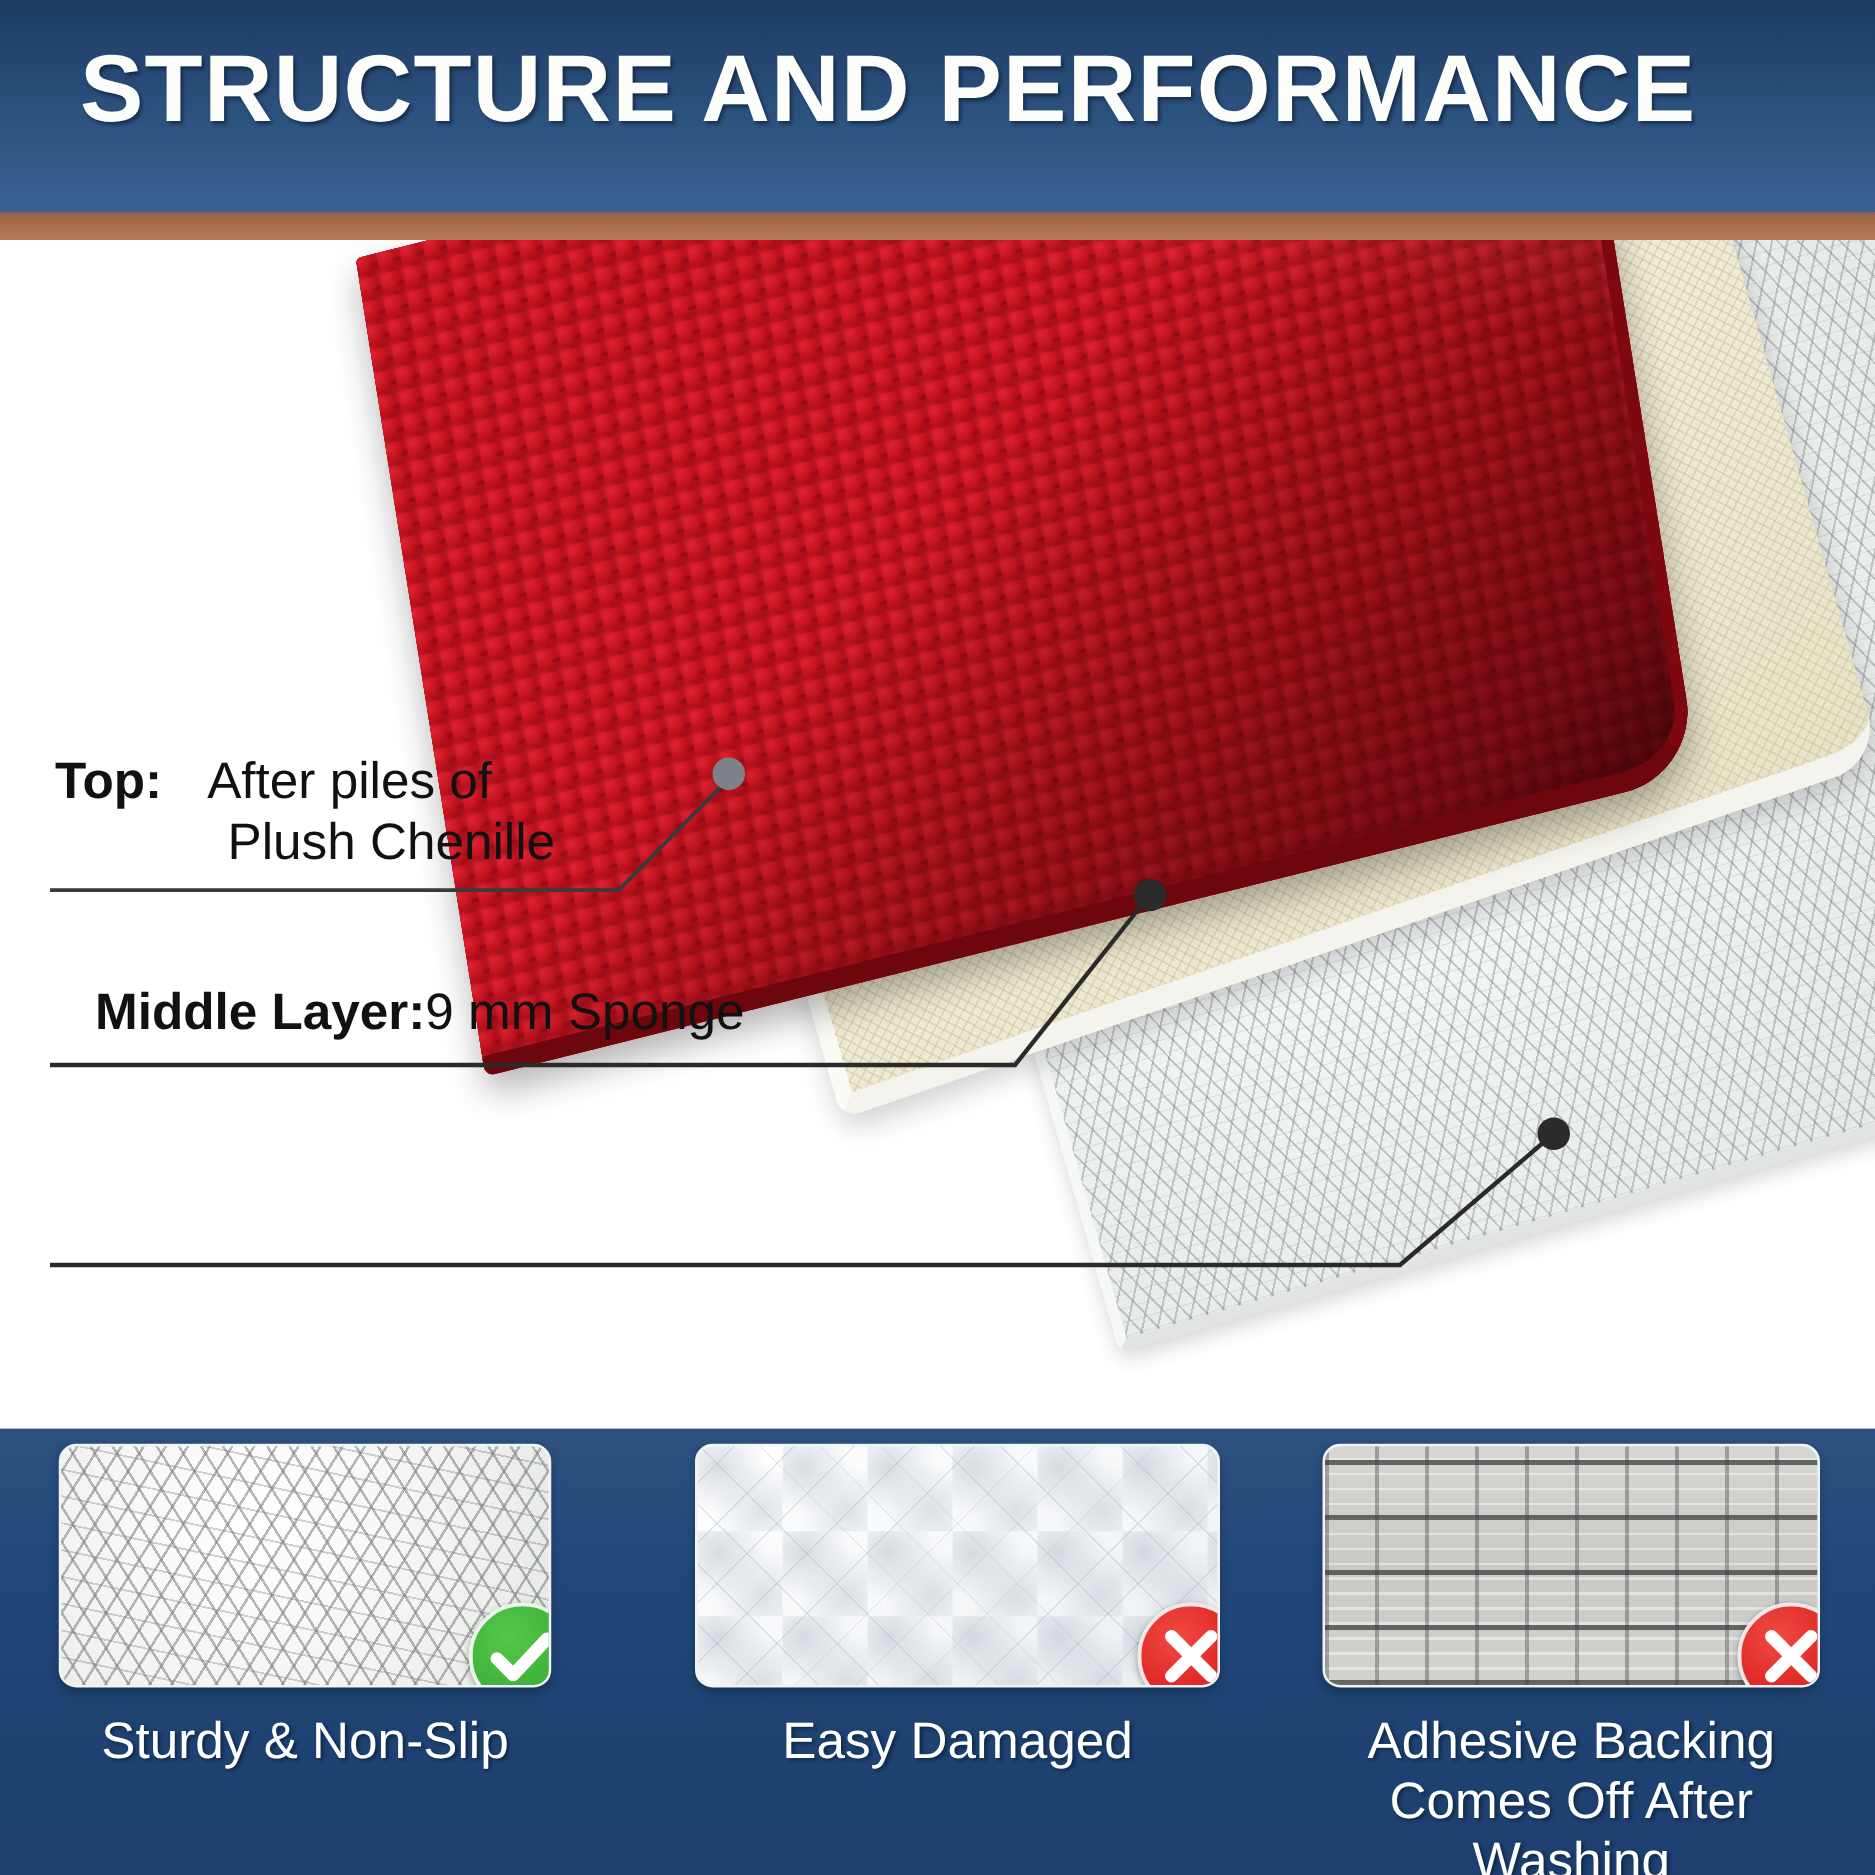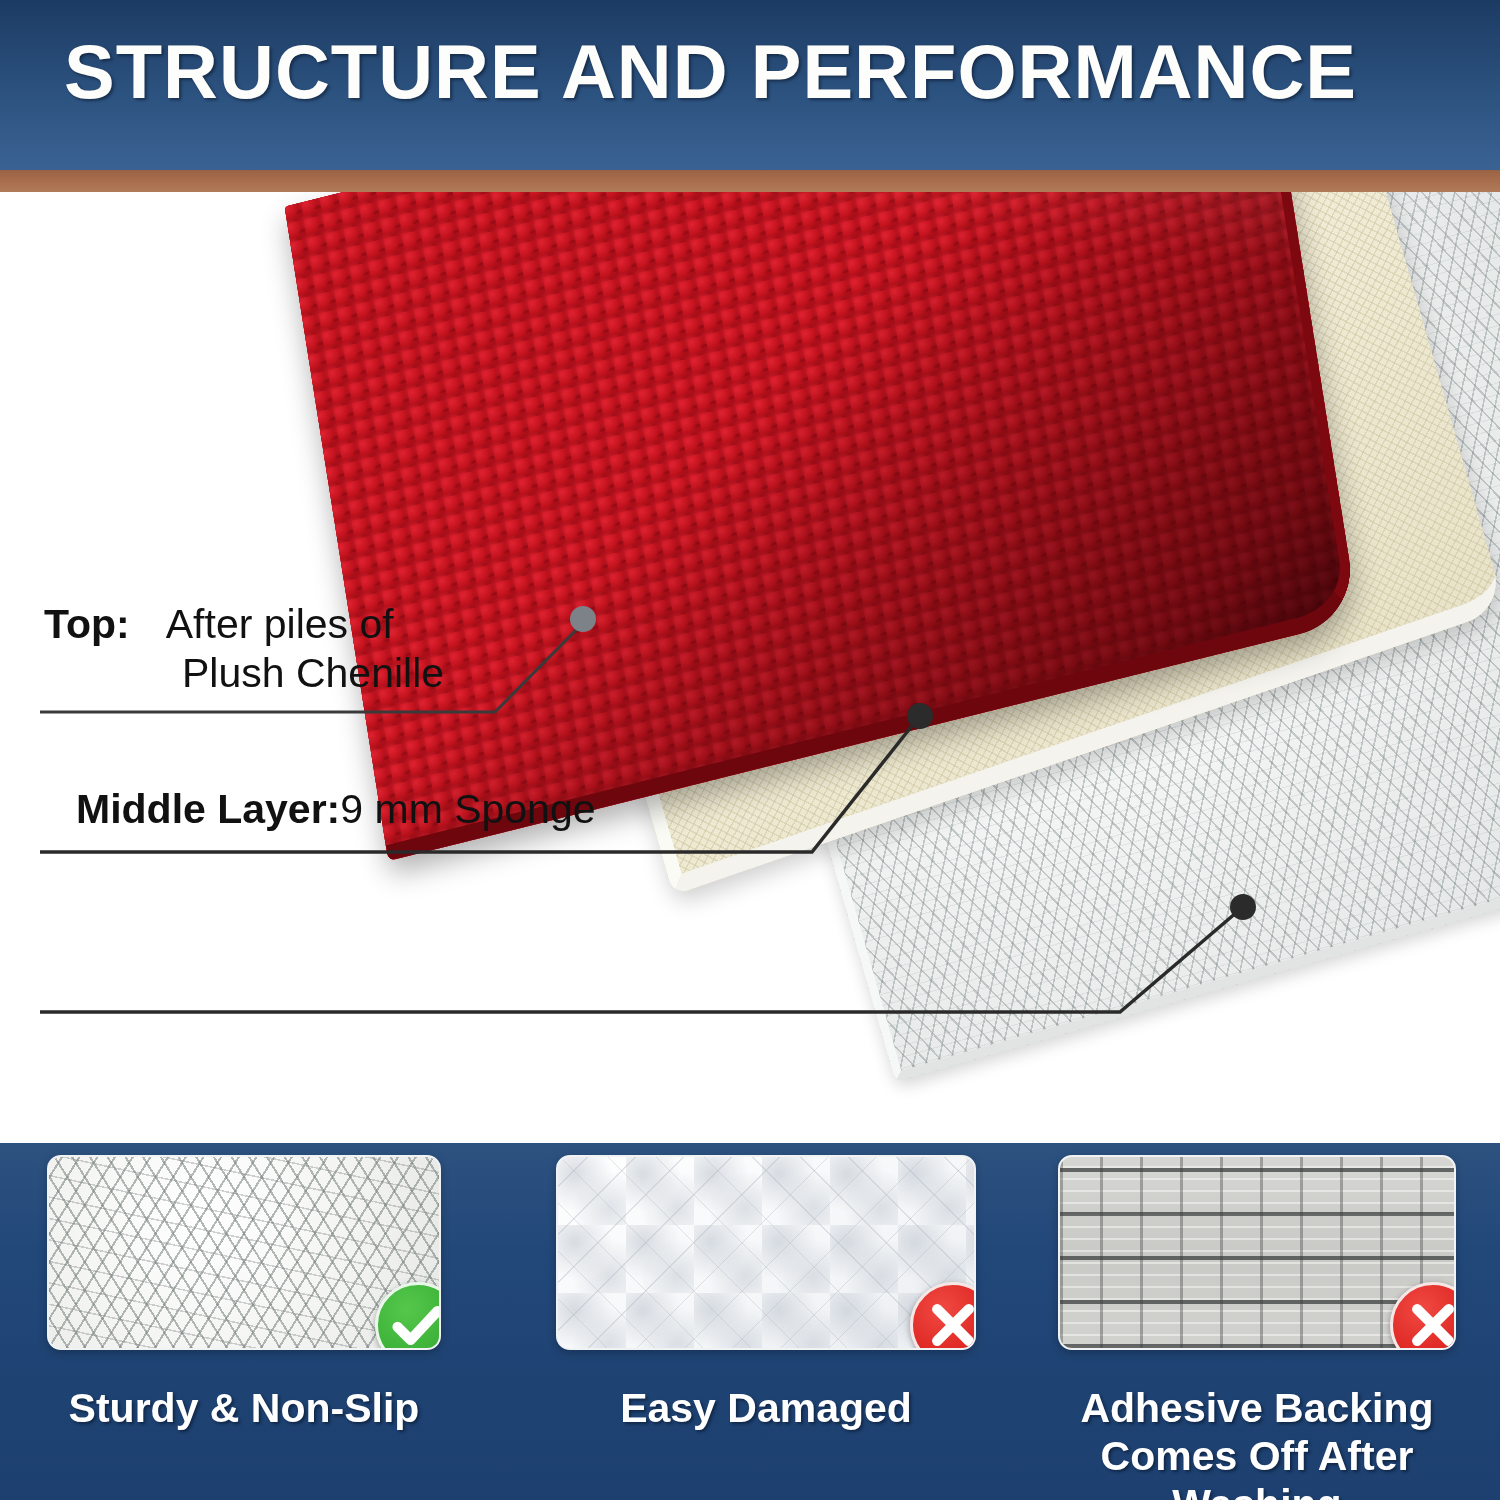--- a/index.html
+++ b/index.html
@@ -266,25 +266,25 @@
     box-sizing: border-box;
   }
   .badge.no {
     background: radial-gradient(circle at 36% 30%, #f04a42 0%, #e02a26 55%, #b71a1a 100%);
     border: 3px solid #f6e6e6;
     box-sizing: border-box;
   }
   .badge svg { display: block; width: 100%; height: 100%; }
 
   .card-caption {
-    margin-top: 34px;
+    margin-top: 18px;
     text-align: center;
     color: #ffffff;
     font-size: 41px;
-    font-weight: bold;
+    font-weight: normal;
     line-height: 48px;
     text-shadow: 2px 2px 3px rgba(8,22,44,0.6);
     white-space: pre-line;
   }
 </style>
 </head>
 <body>
 
 <div id="page">
 

